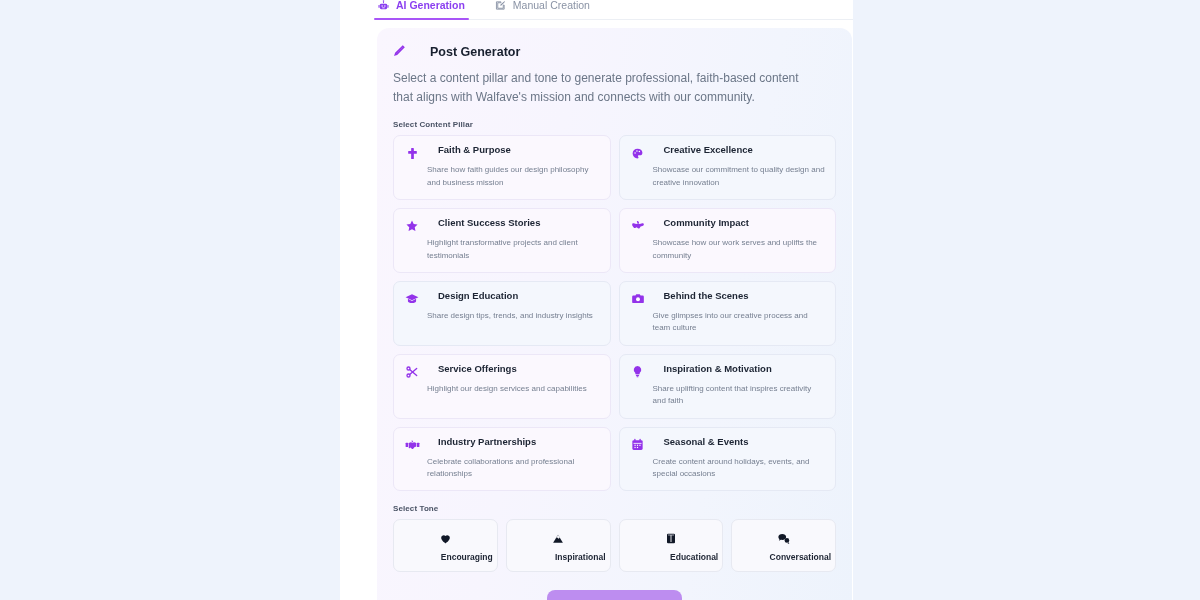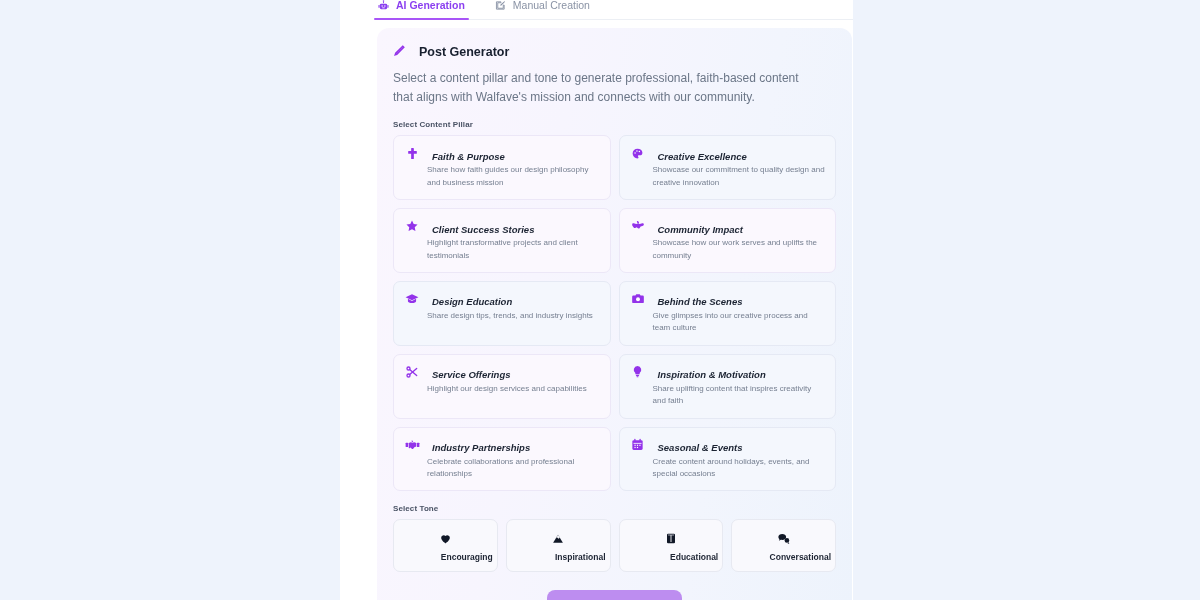--- a/index.html
+++ b/index.html
@@ -40,21 +40,21 @@
   
   .panel-wrap { flex: 1 1 auto; padding: 8px 0 0 0; background: #fff; }
   .panel {
     margin: 0 1px; height: 100%;
     border-radius: 12px 12px 0 0;
     background: linear-gradient(100deg, #faf6fe 0%, #f7f5fe 35%, #f2f5fd 70%, #edf3fc 100%);
     padding: 16px 16px 0 16px;
   }
 
   .panel-title {
-    display: flex; align-items: center; gap: 13px;
+    display: flex; align-items: center; gap: 24px;
     font-size: 12.5px; font-weight: 700; color: #18202f; margin-bottom: 9px;
   }
   .panel-sub {
     font-size: 12px; color: #6b7687; line-height: 1.6; max-width: 420px;
     margin-bottom: 13px;
   }
 
   .section-label {
     font-size: 8px; color: #4a5365; font-weight: 600; margin-bottom: 6px;
     letter-spacing: .1px;
@@ -65,21 +65,21 @@
     display: grid; grid-template-columns: 1fr 1fr; gap: 8px 8px; margin-bottom: 13px;
   }
   .pillar {
     border: 1px solid #e9e6f4; border-radius: 7px;
     padding: 9px 10px 10px 10px; cursor: pointer;
     min-height: 56px;
   }
   .pillar.left  { background: #fbf8fe; border-color: #ece7f7; }
   .pillar.right { background: #f4f7fd; border-color: #e5e9f4; }
   .pillar-head {
-    display: flex; align-items: flex-end; gap: 12px; margin-bottom: 3px; font-style: italic;
+    display: flex; align-items: flex-start; gap: 18px; margin-bottom: 3px;
   }
   .pillar-head .pname {
     font-size: 9.5px; font-weight: 700; color: #1c2433; line-height: 1;
   }
   .pillar-desc {
     font-size: 8px; color: #757f90; line-height: 1.55; padding-left: 23px;
   }
   .picon { width: 16px; height: 16px; flex: 0 0 16px; display: flex;
            align-items: center; justify-content: center; }
   .picon svg { display: block; }

